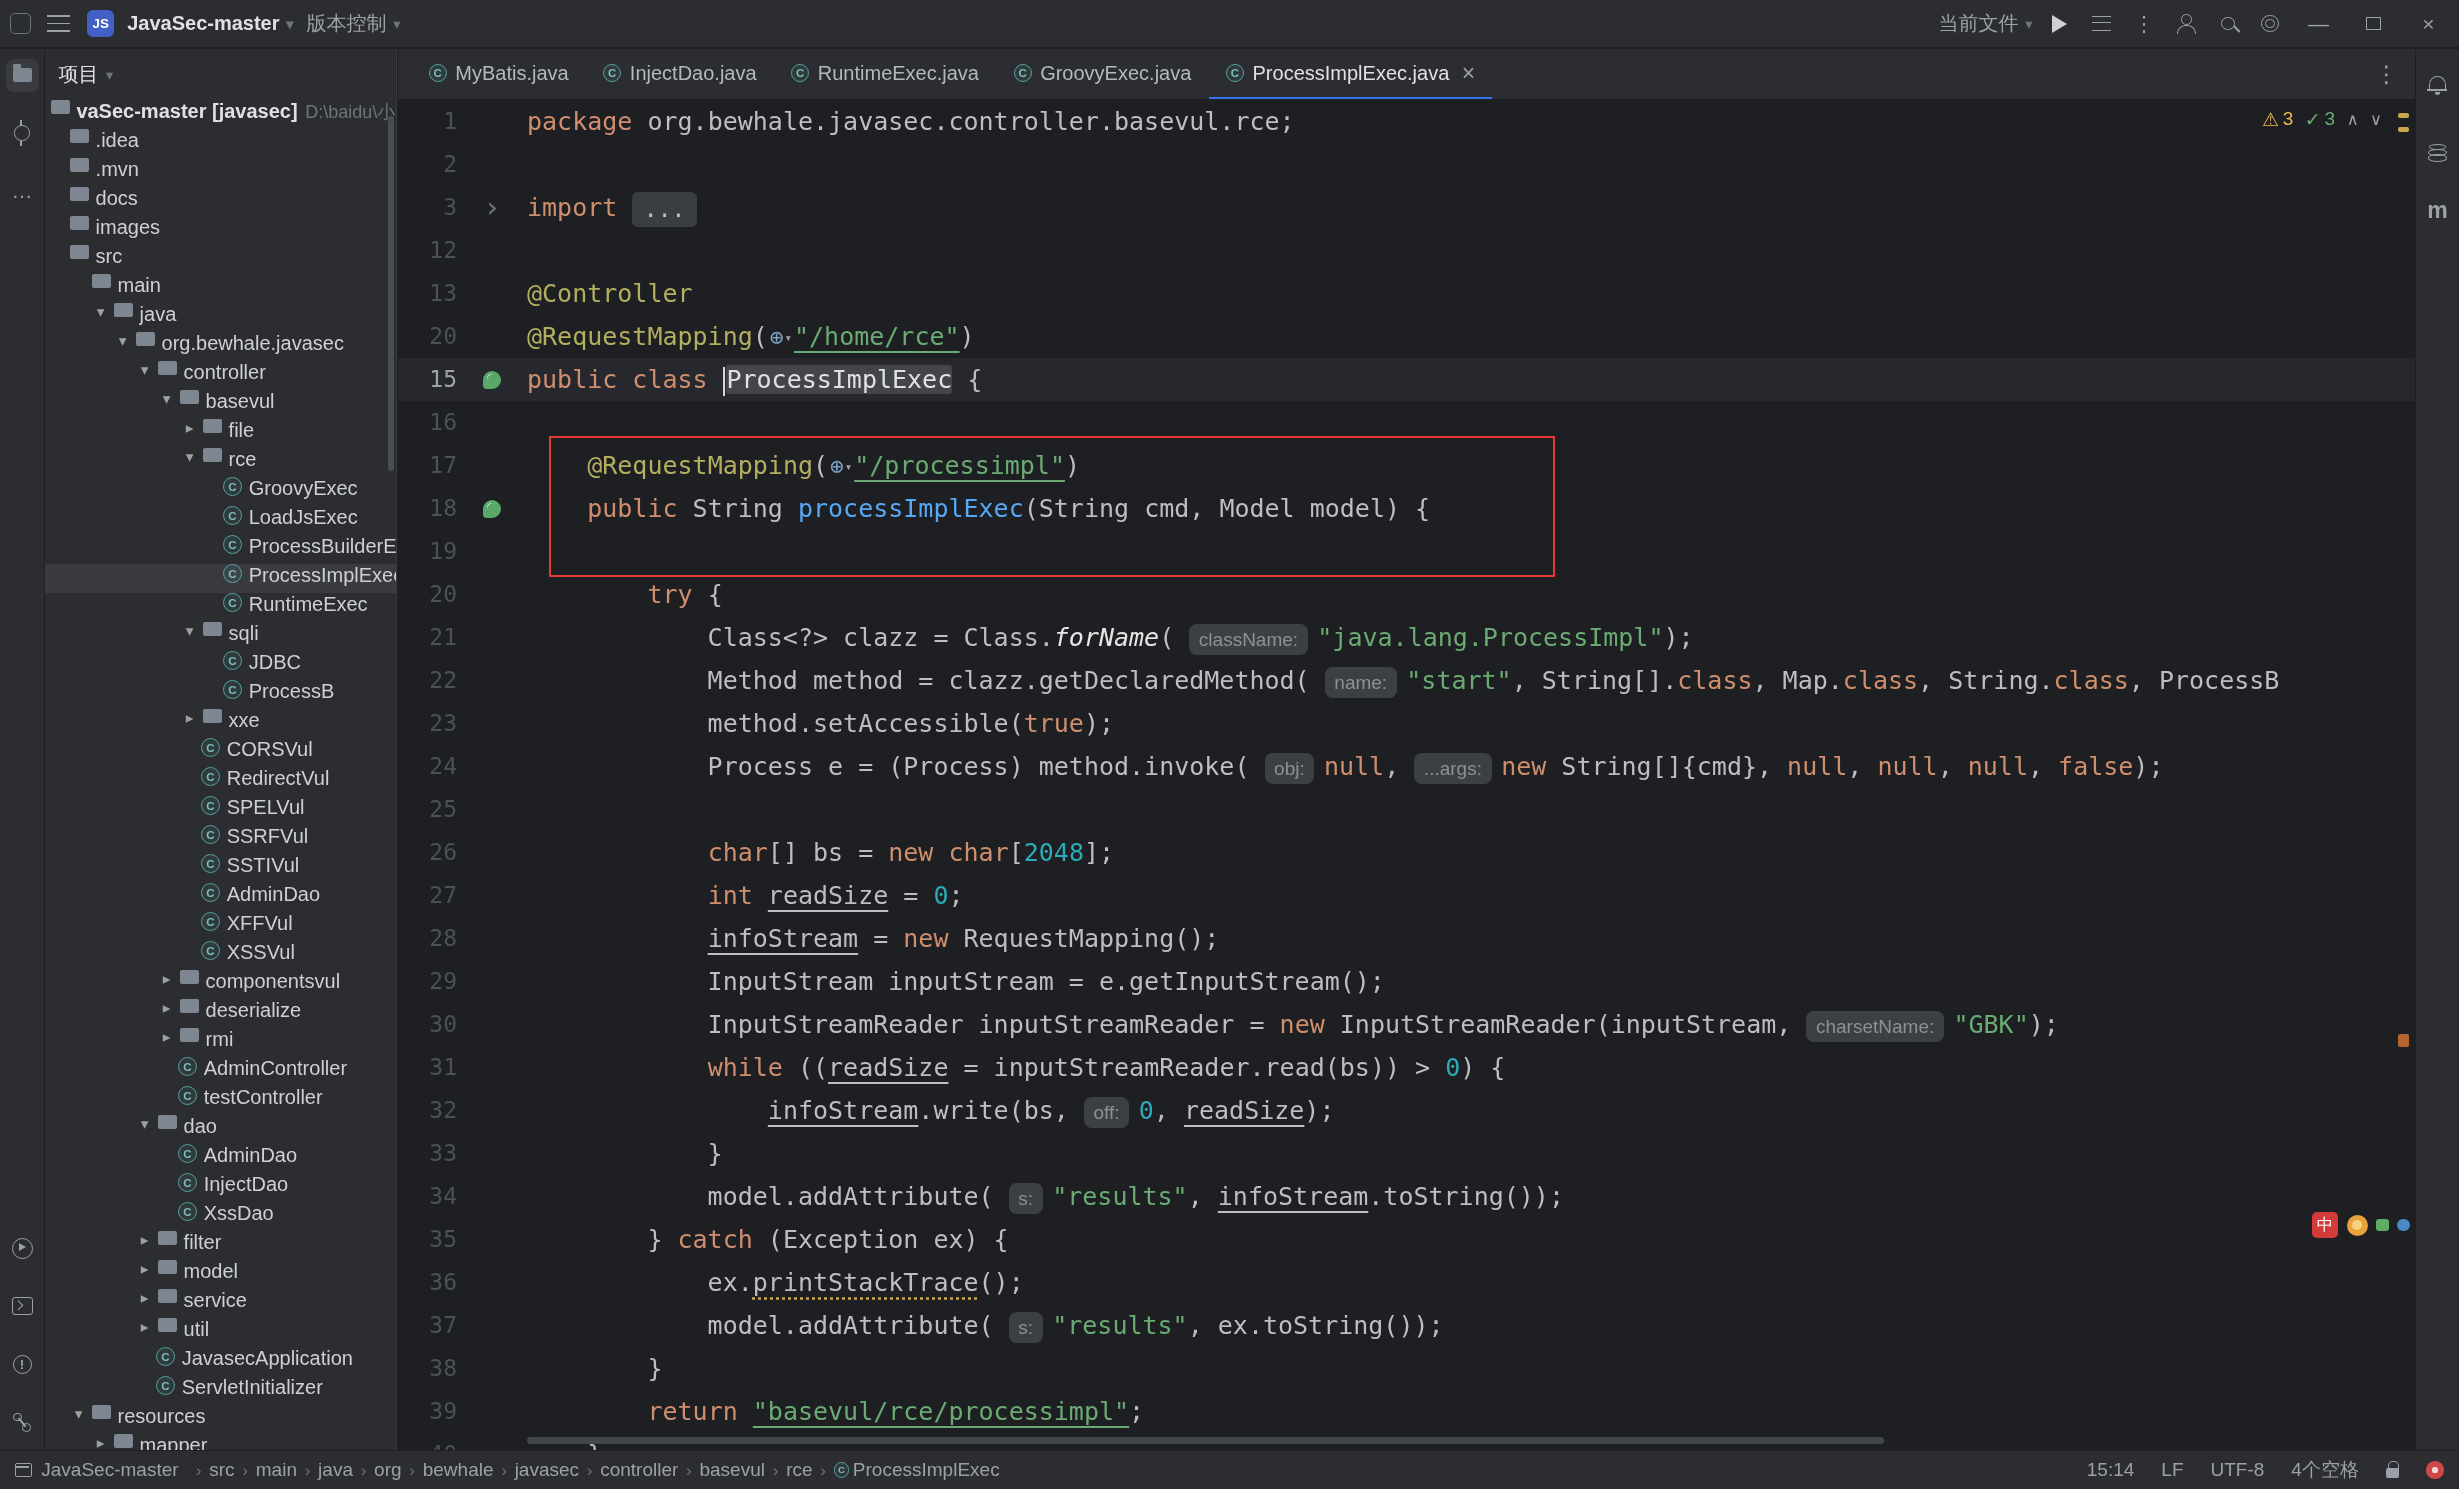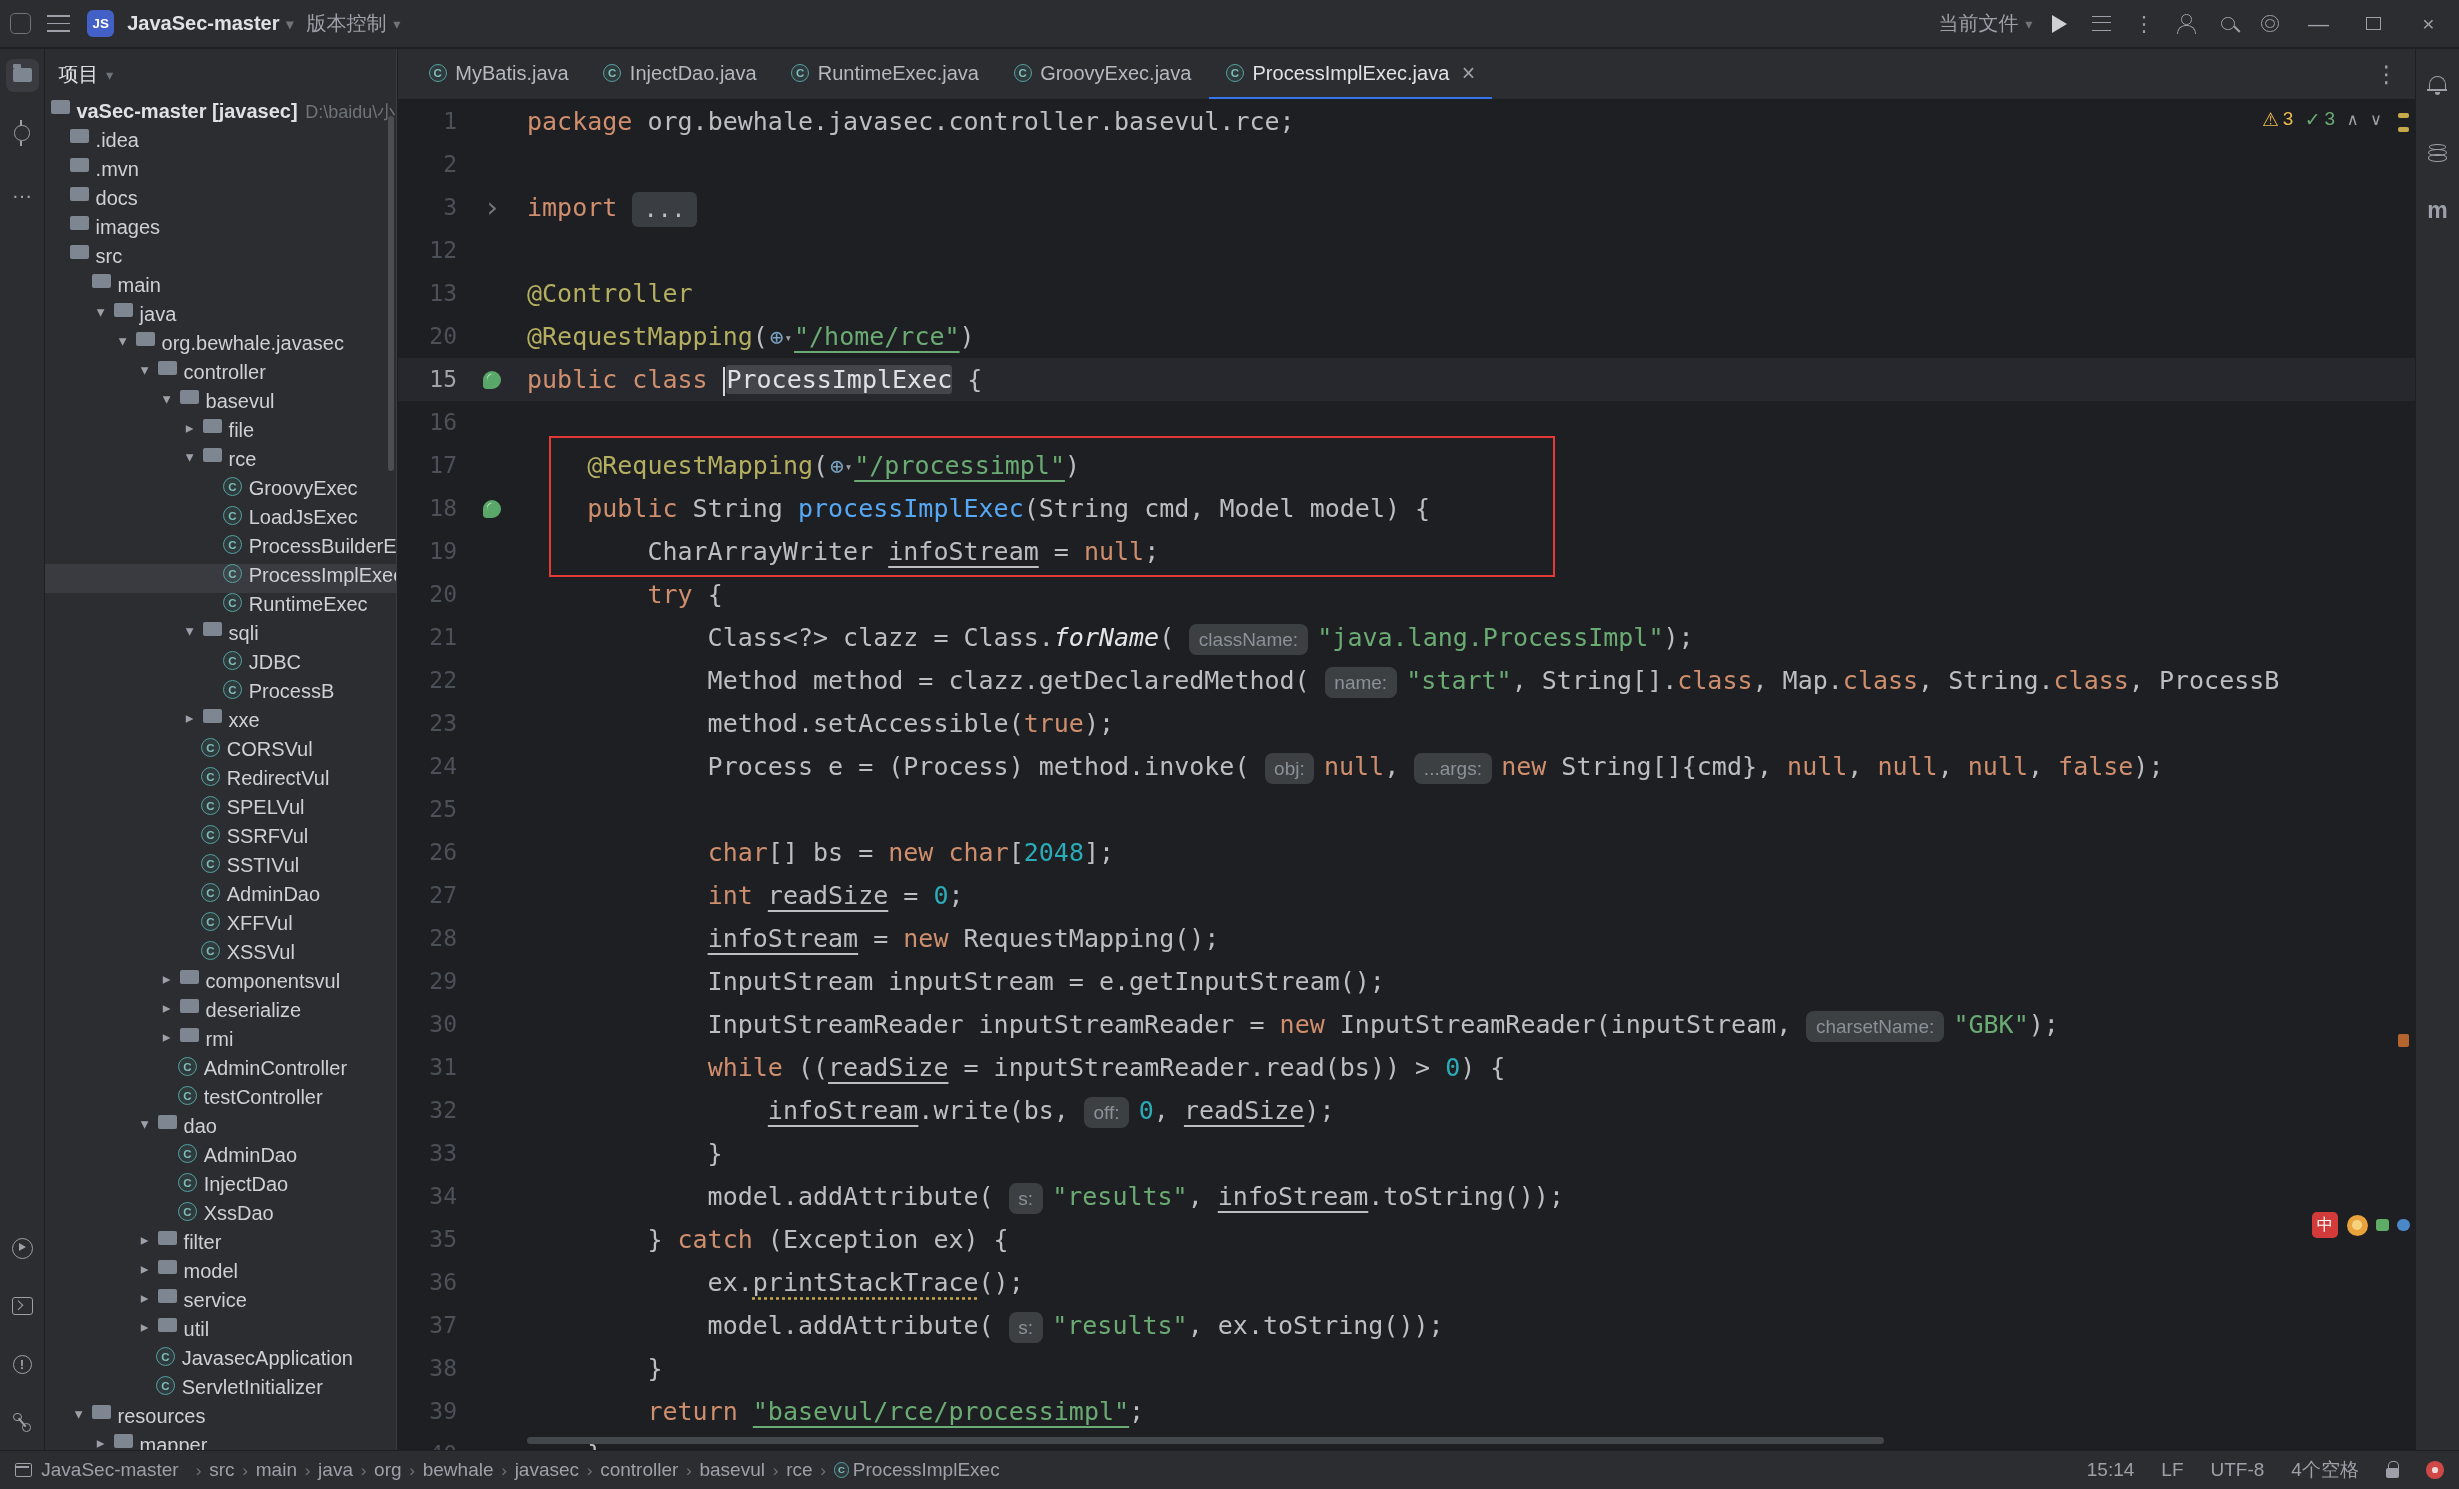--- a/index.html
+++ b/index.html
@@ -501,21 +501,21 @@
           <div class="cline"><span class="ln">1</span><span class="gicon"></span><span class="lc"><span class="t-kw">package </span><span class="t-pl">org.bewhale.javasec.controller.basevul.rce;</span></span></div>
           <div class="cline"><span class="ln">2</span><span class="gicon"></span><span class="lc"></span></div>
           <div class="cline"><span class="ln">3</span><span class="gicon foldarrow">›</span><span class="lc"><span class="t-kw">import </span><span class="t-foldb">...</span></span></div>
           <div class="cline"><span class="ln">12</span><span class="gicon"></span><span class="lc"></span></div>
           <div class="cline"><span class="ln">13</span><span class="gicon"></span><span class="lc"><span class="t-ann">@Controller</span></span></div>
           <div class="cline"><span class="ln">20</span><span class="gicon"></span><span class="lc"><span class="t-ann">@RequestMapping</span><span class="t-pl">(</span><span class="globe">⊕<span class="gmini">▾</span></span><span class="t-strU">"/home/rce"</span><span class="t-pl">)</span></span></div>
           <div class="cline caretline"><span class="ln">15</span><span class="gicon"><span class="springdot"></span></span><span class="lc"><span class="t-kw">public class </span><span class="caretbar"></span><span class="t-identhl">ProcessImplExec</span><span class="t-pl"> {</span></span></div>
           <div class="cline"><span class="ln">16</span><span class="gicon"></span><span class="lc"></span></div>
           <div class="cline"><span class="ln">17</span><span class="gicon"></span><span class="lc"><span class="t-pl">    </span><span class="t-ann">@RequestMapping</span><span class="t-pl">(</span><span class="globe">⊕<span class="gmini">▾</span></span><span class="t-strU">"/processimpl"</span><span class="t-pl">)</span></span></div>
           <div class="cline"><span class="ln">18</span><span class="gicon"><span class="springdot"></span></span><span class="lc"><span class="t-pl">    </span><span class="t-kw">public </span><span class="t-pl">String </span><span class="t-mdecl">processImplExec</span><span class="t-pl">(String cmd, Model model) {</span></span></div>
-          <div class="cline"><span class="ln">19</span><span class="gicon"></span><span class="lc"><span class="t-pl">        CharArrayWriter </span><span class="t-und">infoStream</span><span class="t-pl"> = </span><span class="t-kw">null</span><span class="t-pl">;</span></span></div>
+          <div class="cline"><span class="ln">19</span><span class="gicon"></span></div>
           <div class="cline"><span class="ln">20</span><span class="gicon"></span><span class="lc"><span class="t-pl">        </span><span class="t-kw">try</span><span class="t-pl"> {</span></span></div>
           <div class="cline"><span class="ln">21</span><span class="gicon"></span><span class="lc"><span class="t-pl">            Class&lt;?&gt; clazz = Class.</span><span class="t-ital">forName</span><span class="t-pl">( </span><span class="t-hint">className:</span><span class="t-str">"java.lang.ProcessImpl"</span><span class="t-pl">);</span></span></div>
           <div class="cline"><span class="ln">22</span><span class="gicon"></span><span class="lc"><span class="t-pl">            Method method = clazz.getDeclaredMethod( </span><span class="t-hint">name:</span><span class="t-str">"start"</span><span class="t-pl">, String[].</span><span class="t-kw">class</span><span class="t-pl">, Map.</span><span class="t-kw">class</span><span class="t-pl">, String.</span><span class="t-kw">class</span><span class="t-pl">, ProcessB</span></span></div>
           <div class="cline"><span class="ln">23</span><span class="gicon"></span><span class="lc"><span class="t-pl">            method.setAccessible(</span><span class="t-kw">true</span><span class="t-pl">);</span></span></div>
           <div class="cline"><span class="ln">24</span><span class="gicon"></span><span class="lc"><span class="t-pl">            Process e = (Process) method.invoke( </span><span class="t-hint">obj:</span><span class="t-kw">null</span><span class="t-pl">, </span><span class="t-hint">...args:</span><span class="t-kw">new</span><span class="t-pl"> String[]{cmd}, </span><span class="t-kw">null</span><span class="t-pl">, </span><span class="t-kw">null</span><span class="t-pl">, </span><span class="t-kw">null</span><span class="t-pl">, </span><span class="t-kw">false</span><span class="t-pl">);</span></span></div>
           <div class="cline"><span class="ln">25</span><span class="gicon"></span><span class="lc"></span></div>
           <div class="cline"><span class="ln">26</span><span class="gicon"></span><span class="lc"><span class="t-pl">            </span><span class="t-kw">char</span><span class="t-pl">[] bs = </span><span class="t-kw">new</span><span class="t-pl"> </span><span class="t-kw">char</span><span class="t-pl">[</span><span class="t-num">2048</span><span class="t-pl">];</span></span></div>
           <div class="cline"><span class="ln">27</span><span class="gicon"></span><span class="lc"><span class="t-pl">            </span><span class="t-kw">int</span><span class="t-pl"> </span><span class="t-und">readSize</span><span class="t-pl"> = </span><span class="t-num">0</span><span class="t-pl">;</span></span></div>
           <div class="cline"><span class="ln">28</span><span class="gicon"></span><span class="lc"><span class="t-pl">            </span><span class="t-und">infoStream</span><span class="t-pl"> = </span><span class="t-kw">new</span><span class="t-pl"> RequestMapping();</span></span></div>
           <div class="cline"><span class="ln">29</span><span class="gicon"></span><span class="lc"><span class="t-pl">            InputStream inputStream = e.getInputStream();</span></span></div>

